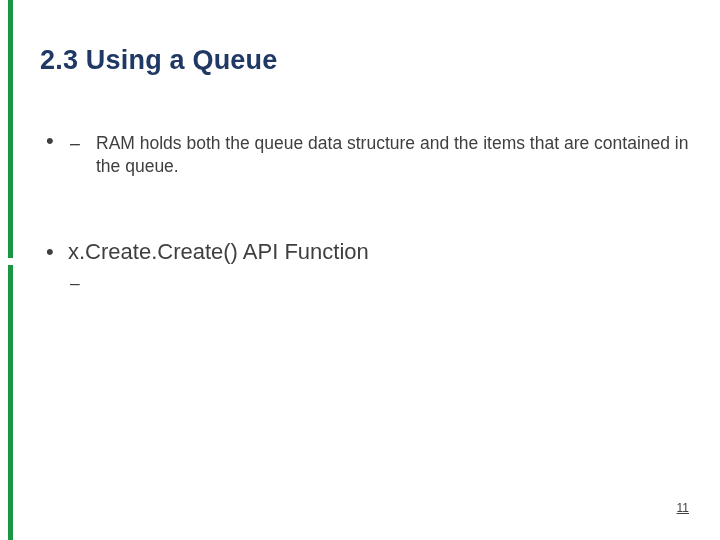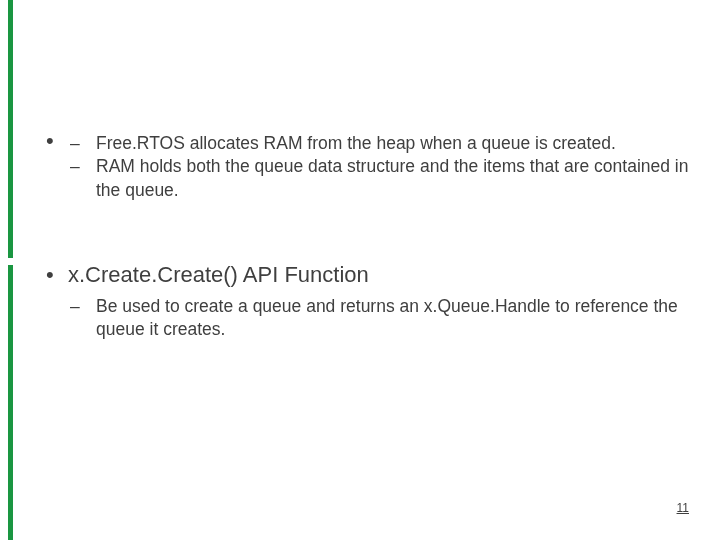--- a/index.html
+++ b/index.html
@@ -99,44 +99,43 @@
   }
 </style>
 </head>
 <body>
 
 <div class="slide">
 
   <div class="left-bar"></div>
   <div class="left-bar-gap"></div>
 
+  <div class="title">2.3 Using a Queue</div>
 
   <div class="content">
 
     <div class="l1 block-1">
       <span class="bullet">•</span>
     </div>
 
     <div class="l2 sub-1">
       <span class="dash">–</span>
-      <span>Free.RTOS allocates RAM from the heap when a queue is created.</span>
     </div>
 
     <div class="l2">
       <span class="dash">–</span>
       <span>RAM holds both the queue data structure and the items that are contained in the queue.</span>
     </div>
 
     <div class="l1 block-2">
       <span class="bullet">•</span>
       <span>x.Create.Create() API Function</span>
     </div>
 
     <div class="l2 sub-2">
       <span class="dash">–</span>
-      <span>Be used to create a queue and returns an x.Queue.Handle to reference the queue it creates.</span>
     </div>
 
   </div>
 
   <div class="page-number">11</div>
 
 </div>
 
 </body></html>

